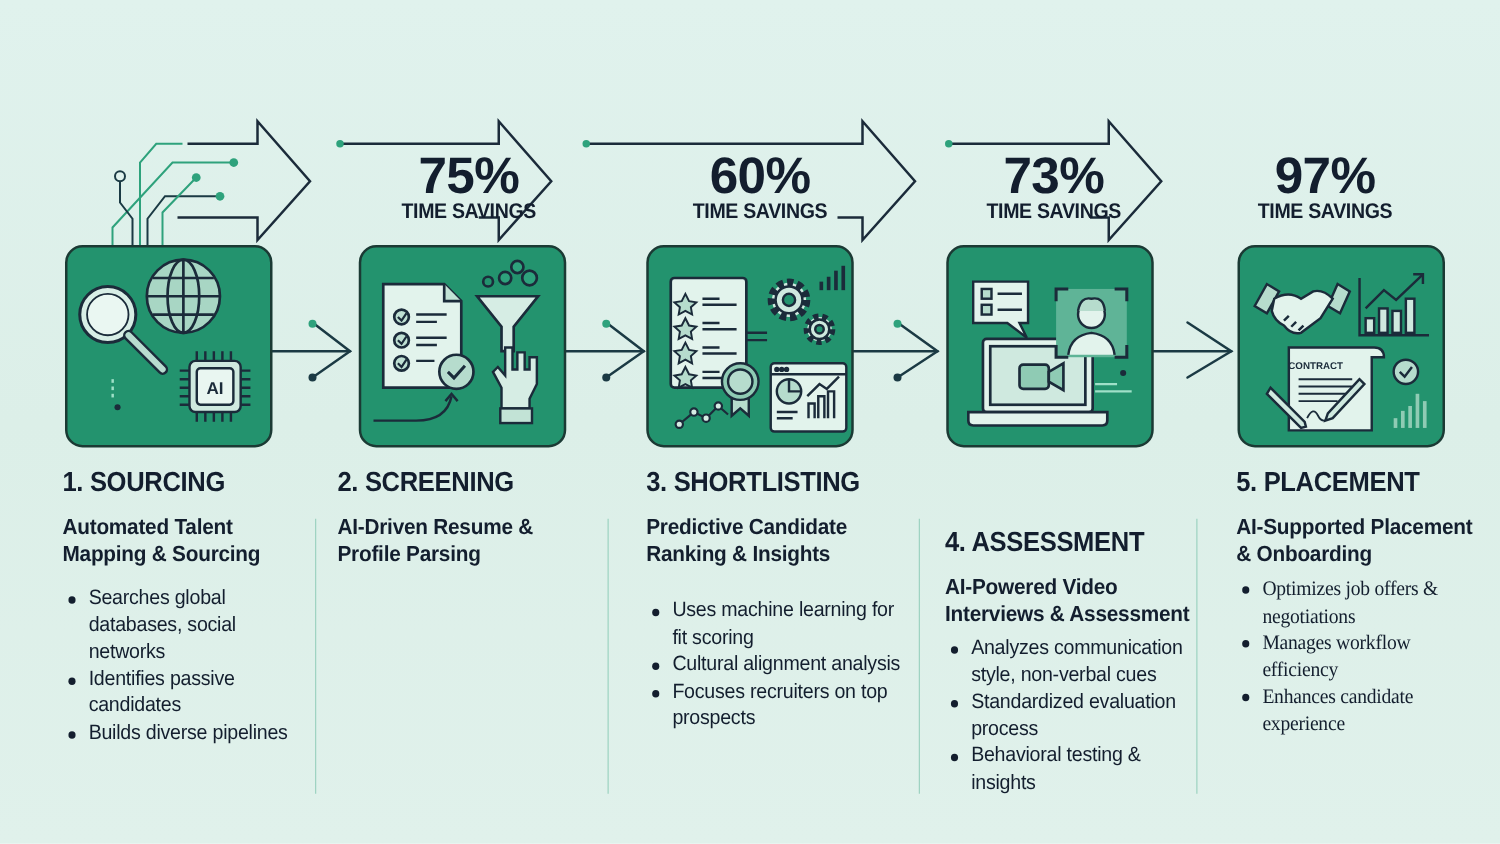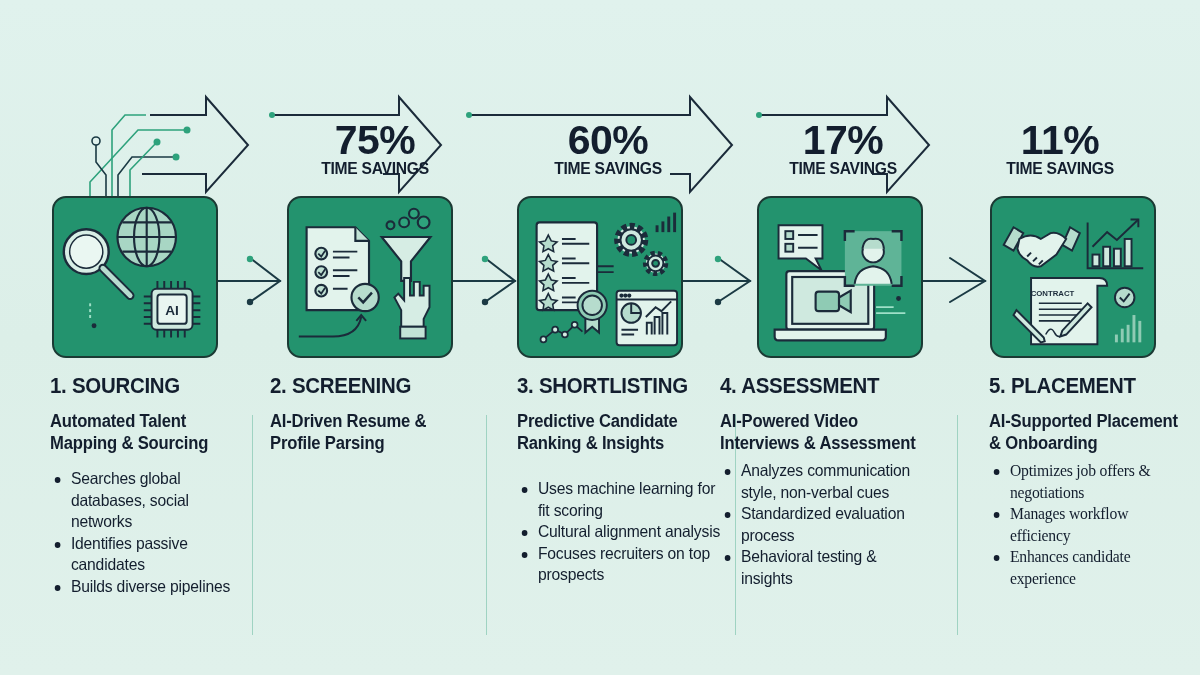--- a/index.html
+++ b/index.html
@@ -153,25 +153,25 @@
 
   <div class="saving" style="left:300px; top:120px; width:150px;">
     <div class="pct">75%</div>
     <div class="lbl">TIME SAVINGS</div>
   </div>
   <div class="saving" style="left:533px; top:120px; width:150px;">
     <div class="pct">60%</div>
     <div class="lbl">TIME SAVINGS</div>
   </div>
   <div class="saving" style="left:768px; top:120px; width:150px;">
-    <div class="pct">17%</div>
+    <div class="pct">73%</div>
     <div class="lbl">TIME SAVINGS</div>
   </div>
   <div class="saving" style="left:985px; top:120px; width:150px;">
-    <div class="pct">11%</div>
+    <div class="pct">97%</div>
     <div class="lbl">TIME SAVINGS</div>
   </div>
 
   <div class="card" style="left:52px;padding-left:28px;">
     <svg viewBox="0 0 166 162">
       <g stroke="#1b2b3a" stroke-width="2.5">
         <circle cx="33" cy="55" r="23" fill="#d8eee6"></circle>
         <circle cx="33" cy="55" r="17" fill="#eaf7f2" stroke-width="1.5"></circle>
         <path d="M50 72 L78 100" stroke-width="9" stroke-linecap="round" stroke="#1b2b3a"></path>
         <path d="M50 72 L78 100" stroke-width="5" stroke-linecap="round" stroke="#b7dccf"></path>
@@ -376,21 +376,21 @@
   <div class="col" style="left:517px; width:205px;">
     <div class="step">3. SHORTLISTING</div>
     <div class="sub">Predictive Candidate Ranking &amp; Insights</div>
     <ul style="margin-top:24px;">
       <li>Uses machine learning for fit scoring</li>
       <li>Cultural alignment analysis</li>
       <li>Focuses recruiters on top prospects</li>
     </ul>
   </div>
 
-  <div class="col" style="left:720px; width:195px;">
+  <div class="col" style="left:756px; width:195px;margin-top:48px;">
     <div class="step">4. ASSESSMENT</div>
     <div class="sub">AI-Powered Video Interviews &amp; Assessment</div>
     <ul style="margin-top:6px;">
       <li>Analyzes communication style, non-verbal cues</li>
       <li>Standardized evaluation process</li>
       <li>Behavioral testing &amp; insights</li>
     </ul>
   </div>
 
   <div class="col" style="left:989px; width:185px;">

